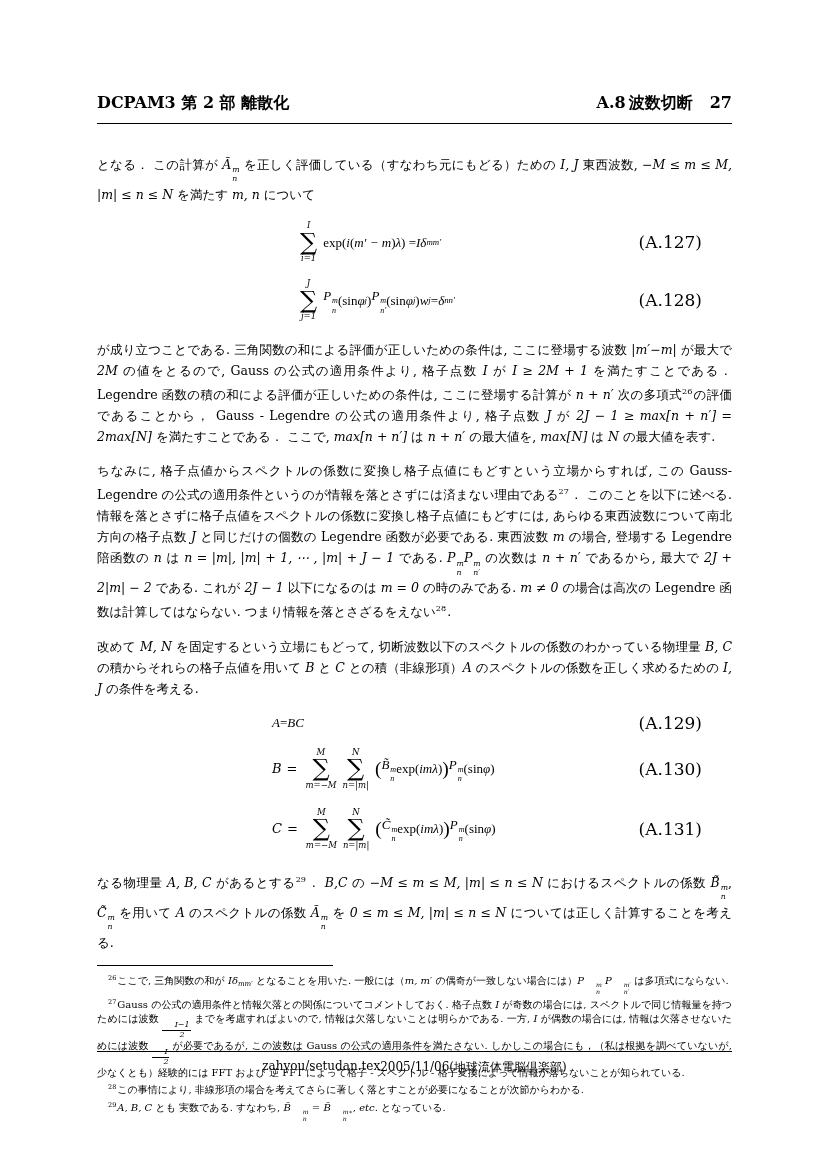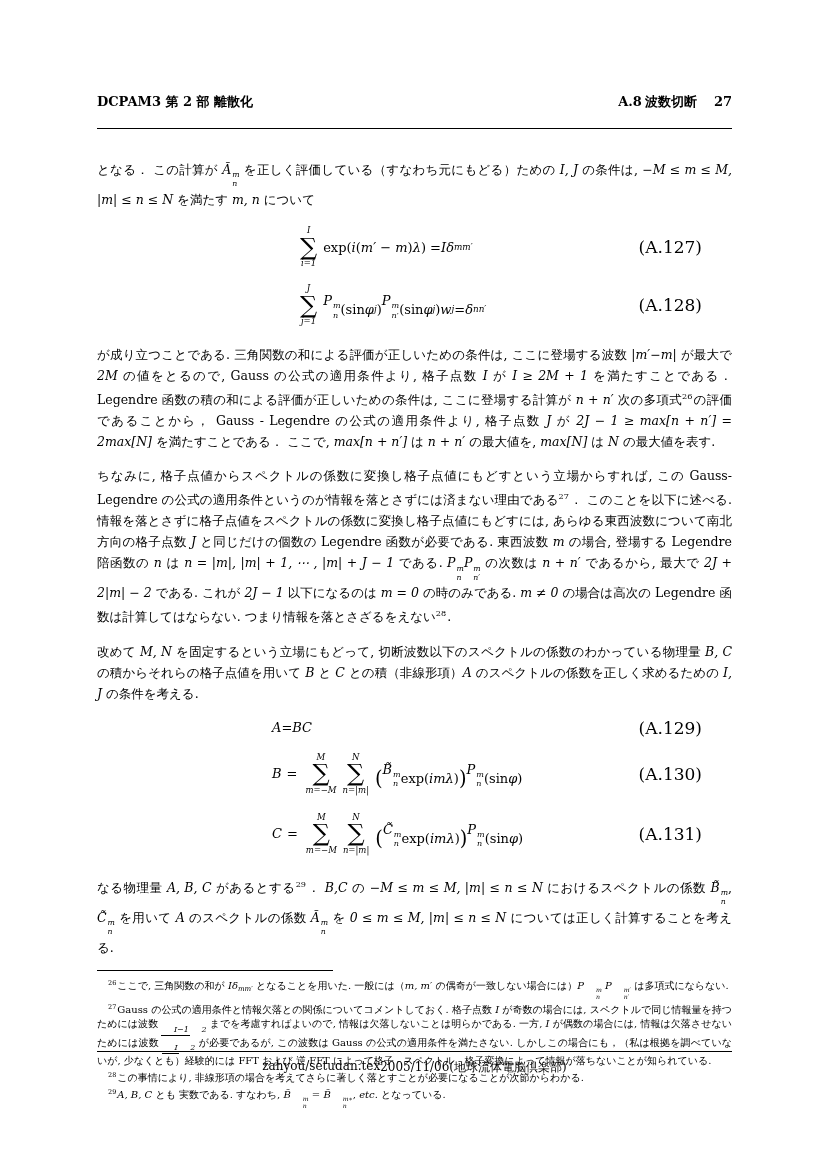--- a/index.html
+++ b/index.html
@@ -2,52 +2,52 @@
 <html><head>
 <meta charset="utf-8">
 <style>
   html,body{margin:0;padding:0;background:#ffffff;}
   .page{position:relative;width:826px;height:1169px;background:#ffffff;color:#000;
         font-family:"DejaVu Serif","Liberation Serif",serif;overflow:hidden;}
   .content{position:absolute;left:97px;top:93px;width:635px;}
 
   
   .hdr{display:flex;justify-content:space-between;align-items:flex-start;
-       font-weight:bold;font-size:13px;padding-bottom:17px;border-bottom:1.4px solid #000;}
+       font-weight:bold;font-size:16px;padding-bottom:9px;border-bottom:1.4px solid #000;}
   .hdr-right{display:flex;align-items:baseline;gap:3px;}
   .hdr-right .pg{margin-left:14px;}
 
   
   .bodytext{margin-top:30px;font-size:12.5px;line-height:21px;text-align:justify;}
   .para{margin:0;}
   .para + .para{margin-top:13px;}
   .r-i{font-style:italic;}
   .r-sub{font-size:0.68em;font-style:italic;vertical-align:-0.3em;}
   .r-fm{font-size:0.65em;vertical-align:super;font-style:normal;margin:0 1px 0 0;}
   .r-bp{font-size:1.5em;line-height:1;vertical-align:-0.14em;}
 
   
   .ss{white-space:nowrap;}
   .ssb{font-style:italic;}
   .ssk{display:inline-flex;flex-direction:column;font-size:0.62em;font-style:italic;
        line-height:1.15;vertical-align:-0.42em;margin-left:1px;}
   
-  .frac{display:inline-flex;flex-direction:row;align-items:center;font-size:0.8em;
+  .frac{display:inline-flex;flex-direction:column;align-items:center;font-size:0.8em;
         line-height:1.1;font-style:italic;vertical-align:-0.55em;}
   .frac .num{border-bottom:0.8px solid #000;padding:0 1.5px;}
 
   
   .eqgroup{margin:12px 0 14px 0;}
   .eq{display:flex;align-items:center;position:relative;font-size:13px;text-align:left;}
   .eq + .eq{margin-top:8px;}
   .eq-ind1{margin-left:203px;height:50px;}
   .eq-ind2{margin-left:175px;}
   .eq-plain{height:24px;}
   .eq-sum2{height:52px;}
-  .eqbody{display:inline-flex;align-items:flex-end;white-space:nowrap;}
+  .eqbody{display:inline-flex;align-items:center;white-space:nowrap;font-family:Liberation Serif, serif;}
   .eqlabel{position:absolute;right:30px;top:50%;transform:translateY(-50%);font-style:normal;font-size:17px;}
   .lhs{font-style:italic;margin-right:5px;}
   .eqsgn{margin-right:8px;}
   .sum{display:inline-flex;flex-direction:column;align-items:center;line-height:1;margin-right:6px;}
   .sum .lim{font-size:8.5px;font-style:italic;white-space:nowrap;}
   .sum .lim.top{margin-bottom:1px;}
   .sum .lim.bot{margin-top:1px;}
   .sum .sg{font-size:24px;line-height:0.95;}
 
   
@@ -73,21 +73,21 @@
         <span>波数切断</span>
         <span class="pg">27</span>
       </span>
     </div>
 
     <div class="bodytext">
 
       <p class="para"><span>となる． この計算が </span><span class="ss"><span class="ssb">Ã</span><span class="ssk">
               <span>m</span>
               <span>n</span>
-            </span></span><span> を正しく評価している（すなわち元にもどる）ための </span><span class="r-i">I, J</span><span> の条件は, </span><span class="r-i">−M ≤ m ≤ M, |m| ≤ n ≤ N</span><span> を満たす </span><span class="r-i">m, n</span><span> について</span></p>
+            </span></span><span> を正しく評価している（すなわち元にもどる）ための </span><span class="r-i">I, J</span><span> 東西波数, </span><span class="r-i">−M ≤ m ≤ M, |m| ≤ n ≤ N</span><span> を満たす </span><span class="r-i">m, n</span><span> について</span></p>
 
       <div class="eqgroup">
         <div class="eq eq-ind1">
           <span class="sum">
             <span class="lim top">I</span>
             <span class="sg">∑</span>
             <span class="lim bot">i=1</span>
           </span>
           <span class="eqbody">
               <span>exp(</span>

